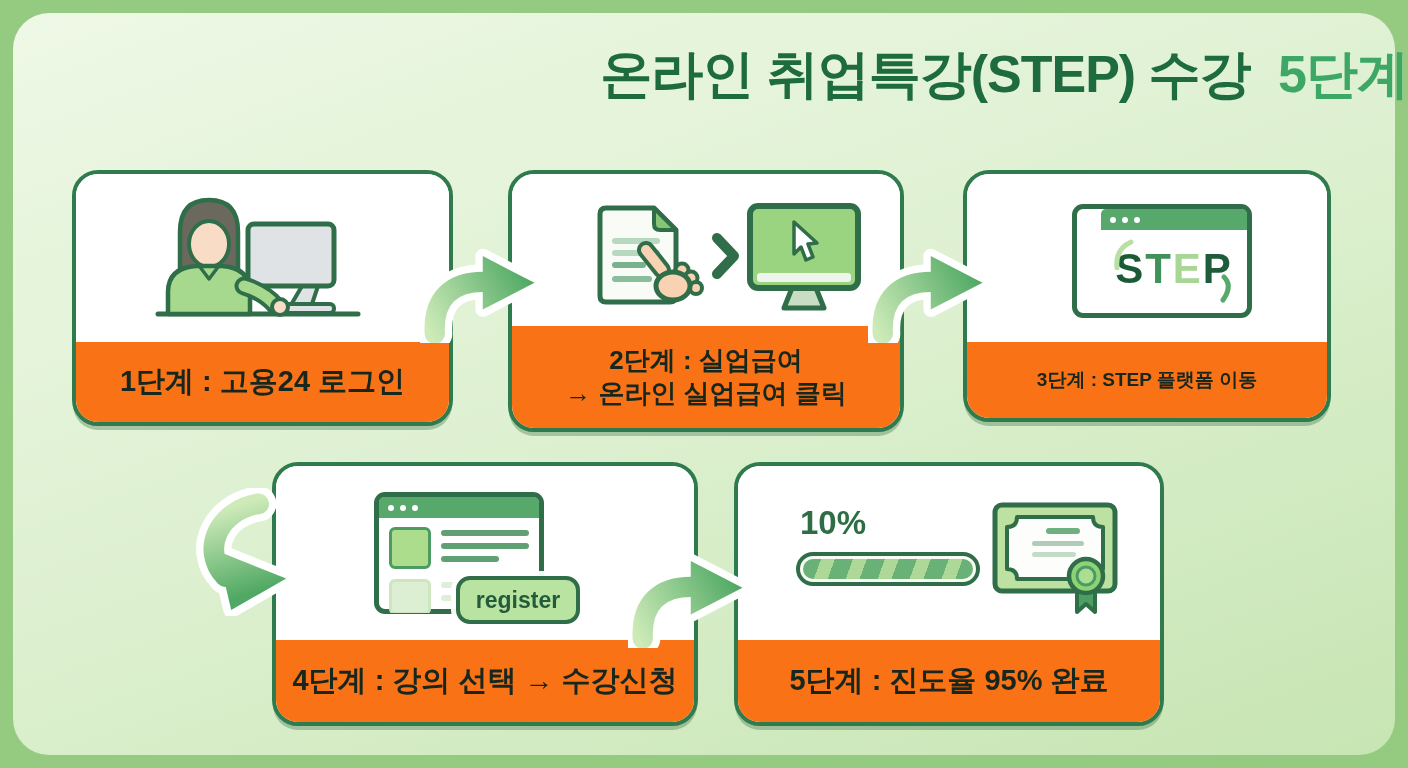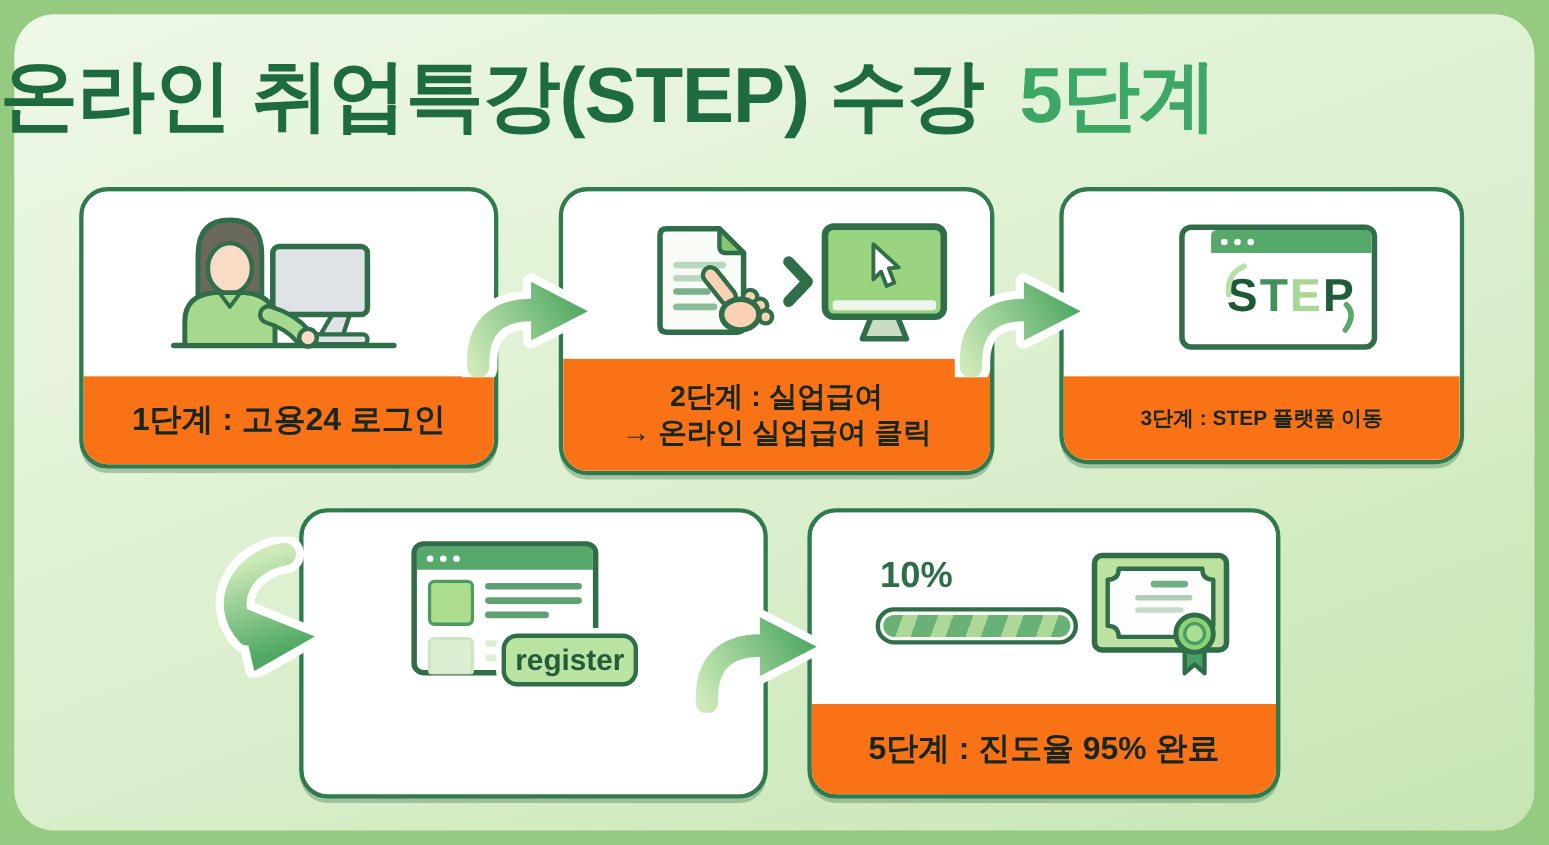--- a/index.html
+++ b/index.html
@@ -10,21 +10,21 @@
   }
   .stage{position:relative;width:1408px;height:768px;background:#95ca81;}
   .panel{
     position:absolute;left:13px;top:13px;right:13px;bottom:13px;
     border-radius:36px;
     background:linear-gradient(160deg,#eef8e6 0%,#ddf0d0 50%,#c7e5b3 100%);
   }
   
   .title{
     position:absolute;left:0;right:0;top:40px;margin:0;
-    text-align:left;font-size:71px;font-weight:800;letter-spacing:-1px;
+    text-align:right;font-size:52px;font-weight:800;letter-spacing:-1px;
     color:#1e6b40;
   }
   .title .t-hl{color:#3da765;margin-left:14px;}
   
   .card{
     position:absolute;display:flex;flex-direction:column;
     background:#ffffff;border:4px solid #2f7b4d;border-radius:26px;
     overflow:hidden;box-shadow:0 5px 0 -1px rgba(45,99,63,.32);
     z-index:2;
   }
@@ -72,21 +72,21 @@
   .thumb.faded{background:#ddefd3;border-color:#cde6c0;height:30px;}
   .lines{display:flex;flex-direction:column;gap:7px;padding-top:3px;}
   .ln{height:6px;border-radius:3px;background:#5fa173;}
   .ln.w1{width:88px}.ln.w2{width:88px}.ln.w3{width:58px}
   .lines.faded .ln{background:#e0eed8;}
   .reg-btn{
     position:absolute;left:180px;top:110px;width:116px;height:40px;
     background:#b9e3a0;border:4px solid #2f6e48;border-radius:14px;
     box-shadow:0 0 0 5px rgba(255,255,255,.95);
     display:flex;align-items:center;justify-content:center;
-    font-size:27px;font-weight:800;color:#235c3a;z-index:3;
+    font-size:23px;font-weight:800;color:#235c3a;z-index:3;
   }
   
   .pct{position:absolute;left:62px;top:38px;font-size:33px;font-weight:800;color:#2e6e46;}
   .pbar{
     position:absolute;left:58px;top:86px;width:184px;height:34px;
     border:4px solid #2f6e48;border-radius:19px;background:#f7fbf4;
     box-sizing:border-box;padding:3px;
   }
   .pfill{
     height:100%;border-radius:11px;
@@ -215,20 +215,23 @@
             <div class="thumb faded"></div>
             <div class="lines faded">
               <div class="ln w1"></div>
                 <div class="ln w3"></div>
             </div>
           </div>
         </div>
       </div>
       <div class="reg-btn">register</div>
     </div>
+    <div class="band">
+      <div>4단계 : 강의 선택 → 수강신청</div>
+    </div>
   </section>
 
   <section class="card c5">
     <div class="icon-area">
       <div class="pct">10%</div>
       <div class="pbar">
         <div class="pfill"></div>
       </div>
       <svg class="cert" width="132" height="116" viewBox="0 0 132 116">
         <rect x="5" y="5" width="120" height="86" rx="7" fill="#bce1a1" stroke="#2f6e48" stroke-width="5"></rect>

